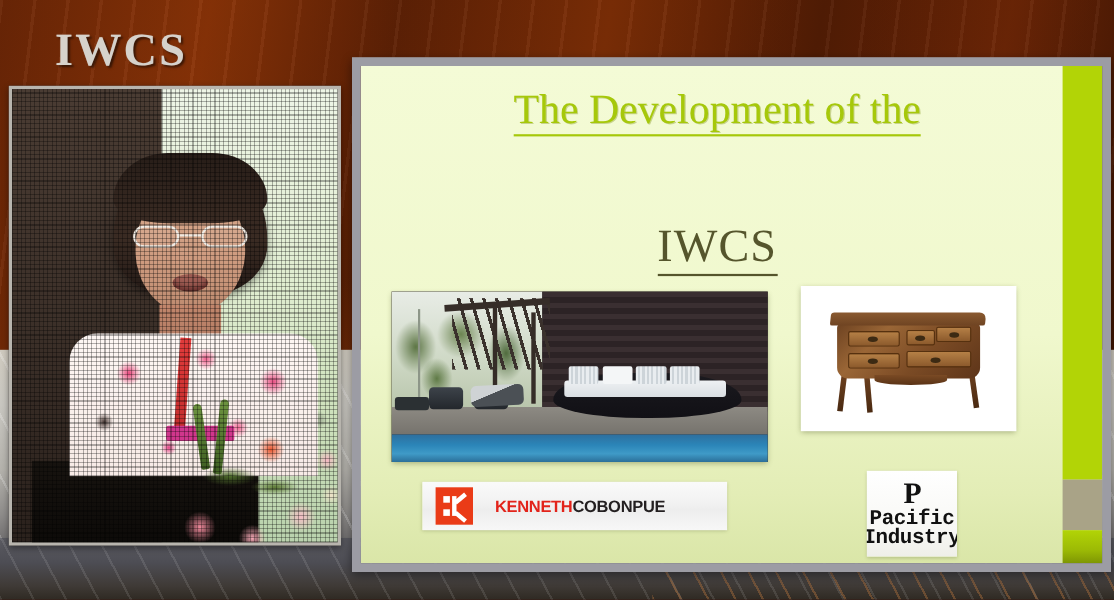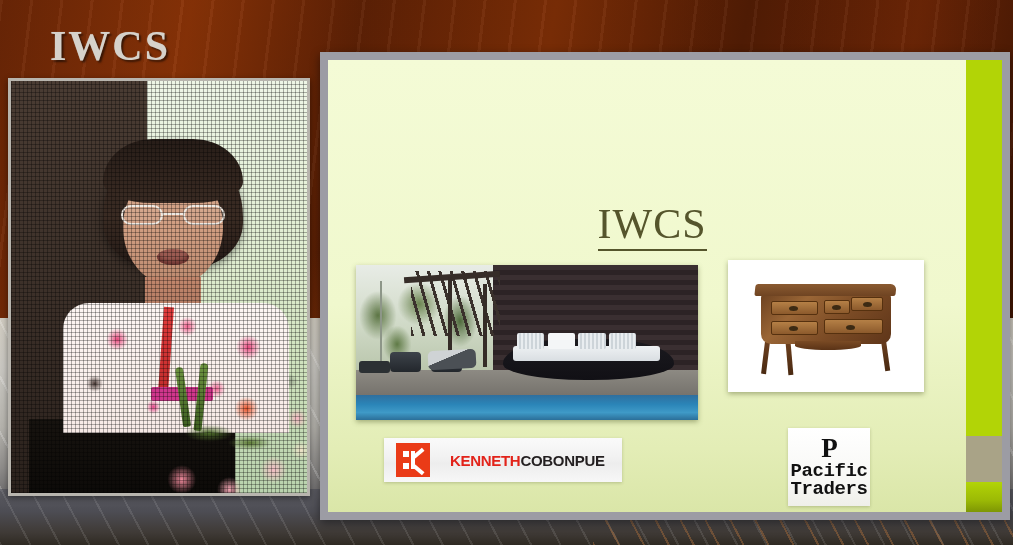--- a/index.html
+++ b/index.html
@@ -266,21 +266,21 @@
   .aq-hdl.h3{ left:69%; top:32%; } .aq-hdl.h4{ left:31%; top:50%; } .aq-hdl.h5{ left:60%; top:49%; }
   .aq-leg{ position:absolute; width:5px; height:24%; background:linear-gradient(180deg,#6b3f1e,#4a2a12); }
   .aq-leg.l1{ left:18%; top:62%; transform:rotate(7deg); }
   .aq-leg.l2{ left:30%; top:63%; transform:rotate(-5deg); }
   .aq-leg.l3{ left:79%; top:60%; transform:rotate(-8deg); }
   .aq-skirt{ position:absolute; left:34%; top:61%; width:34%; height:7%;
     background:linear-gradient(180deg,#7a4a24,#5a3316); border-radius:0 0 50% 50%; }
 
   
   .logo-kc{
-    position:absolute; left:56px; top:378px; width:238px; height:44px;
+    position:absolute; left:56px; top:378px; width:277px; height:44px;
     background:linear-gradient(180deg,#fafafa 0%,#f2f2f2 42%,#ededed 58%,#f7f7f7 100%);
     display:flex; align-items:center;
     box-shadow:0 1px 3px rgba(90,100,50,.3);
   }
   .kc-mark{
     width:34px; height:34px; margin-left:12px; background:#ea3b17;
     position:relative; flex:0 0 auto;
   }
   .kc-mark .sq{ position:absolute; background:#fff; width:6px; height:6px; }
   .kc-mark .sq.a{ left:7px; top:8px; } .kc-mark .sq.b{ left:7px; top:20px; }
@@ -352,21 +352,21 @@
   <div class="slide">
     <div class="slide-inner">
 
       <div class="rail">
         <div class="seg1"></div>
         <div class="seg2"></div>
         <div class="seg3"></div>
       </div>
 
       <div class="title">
-        <br>
+        <span>The Development of the</span><br>
       </div>
 
       <div class="subtitle">
         <span>IWCS</span>
       </div>
 
       <div class="photo-outdoor">
         <div class="oo-sky"></div>
         <div class="oo-trees"></div>
         <div class="oo-pole"></div>
@@ -417,19 +417,19 @@
             <span class="arm d"></span>
         </div>
         <div class="kc-text">
           <span class="a">KENNETH</span><span class="b">COBONPUE</span>
         </div>
       </div>
 
       <div class="logo-pt">
         <div class="pt-mono">P</div>
         <div class="pt-w">Pacific</div>
-        <div class="pt-w">Traders</div>
+        <div class="pt-w">Industry</div>
       </div>
 
     </div>
   </div>
 
 </div>
 
 </body></html>

